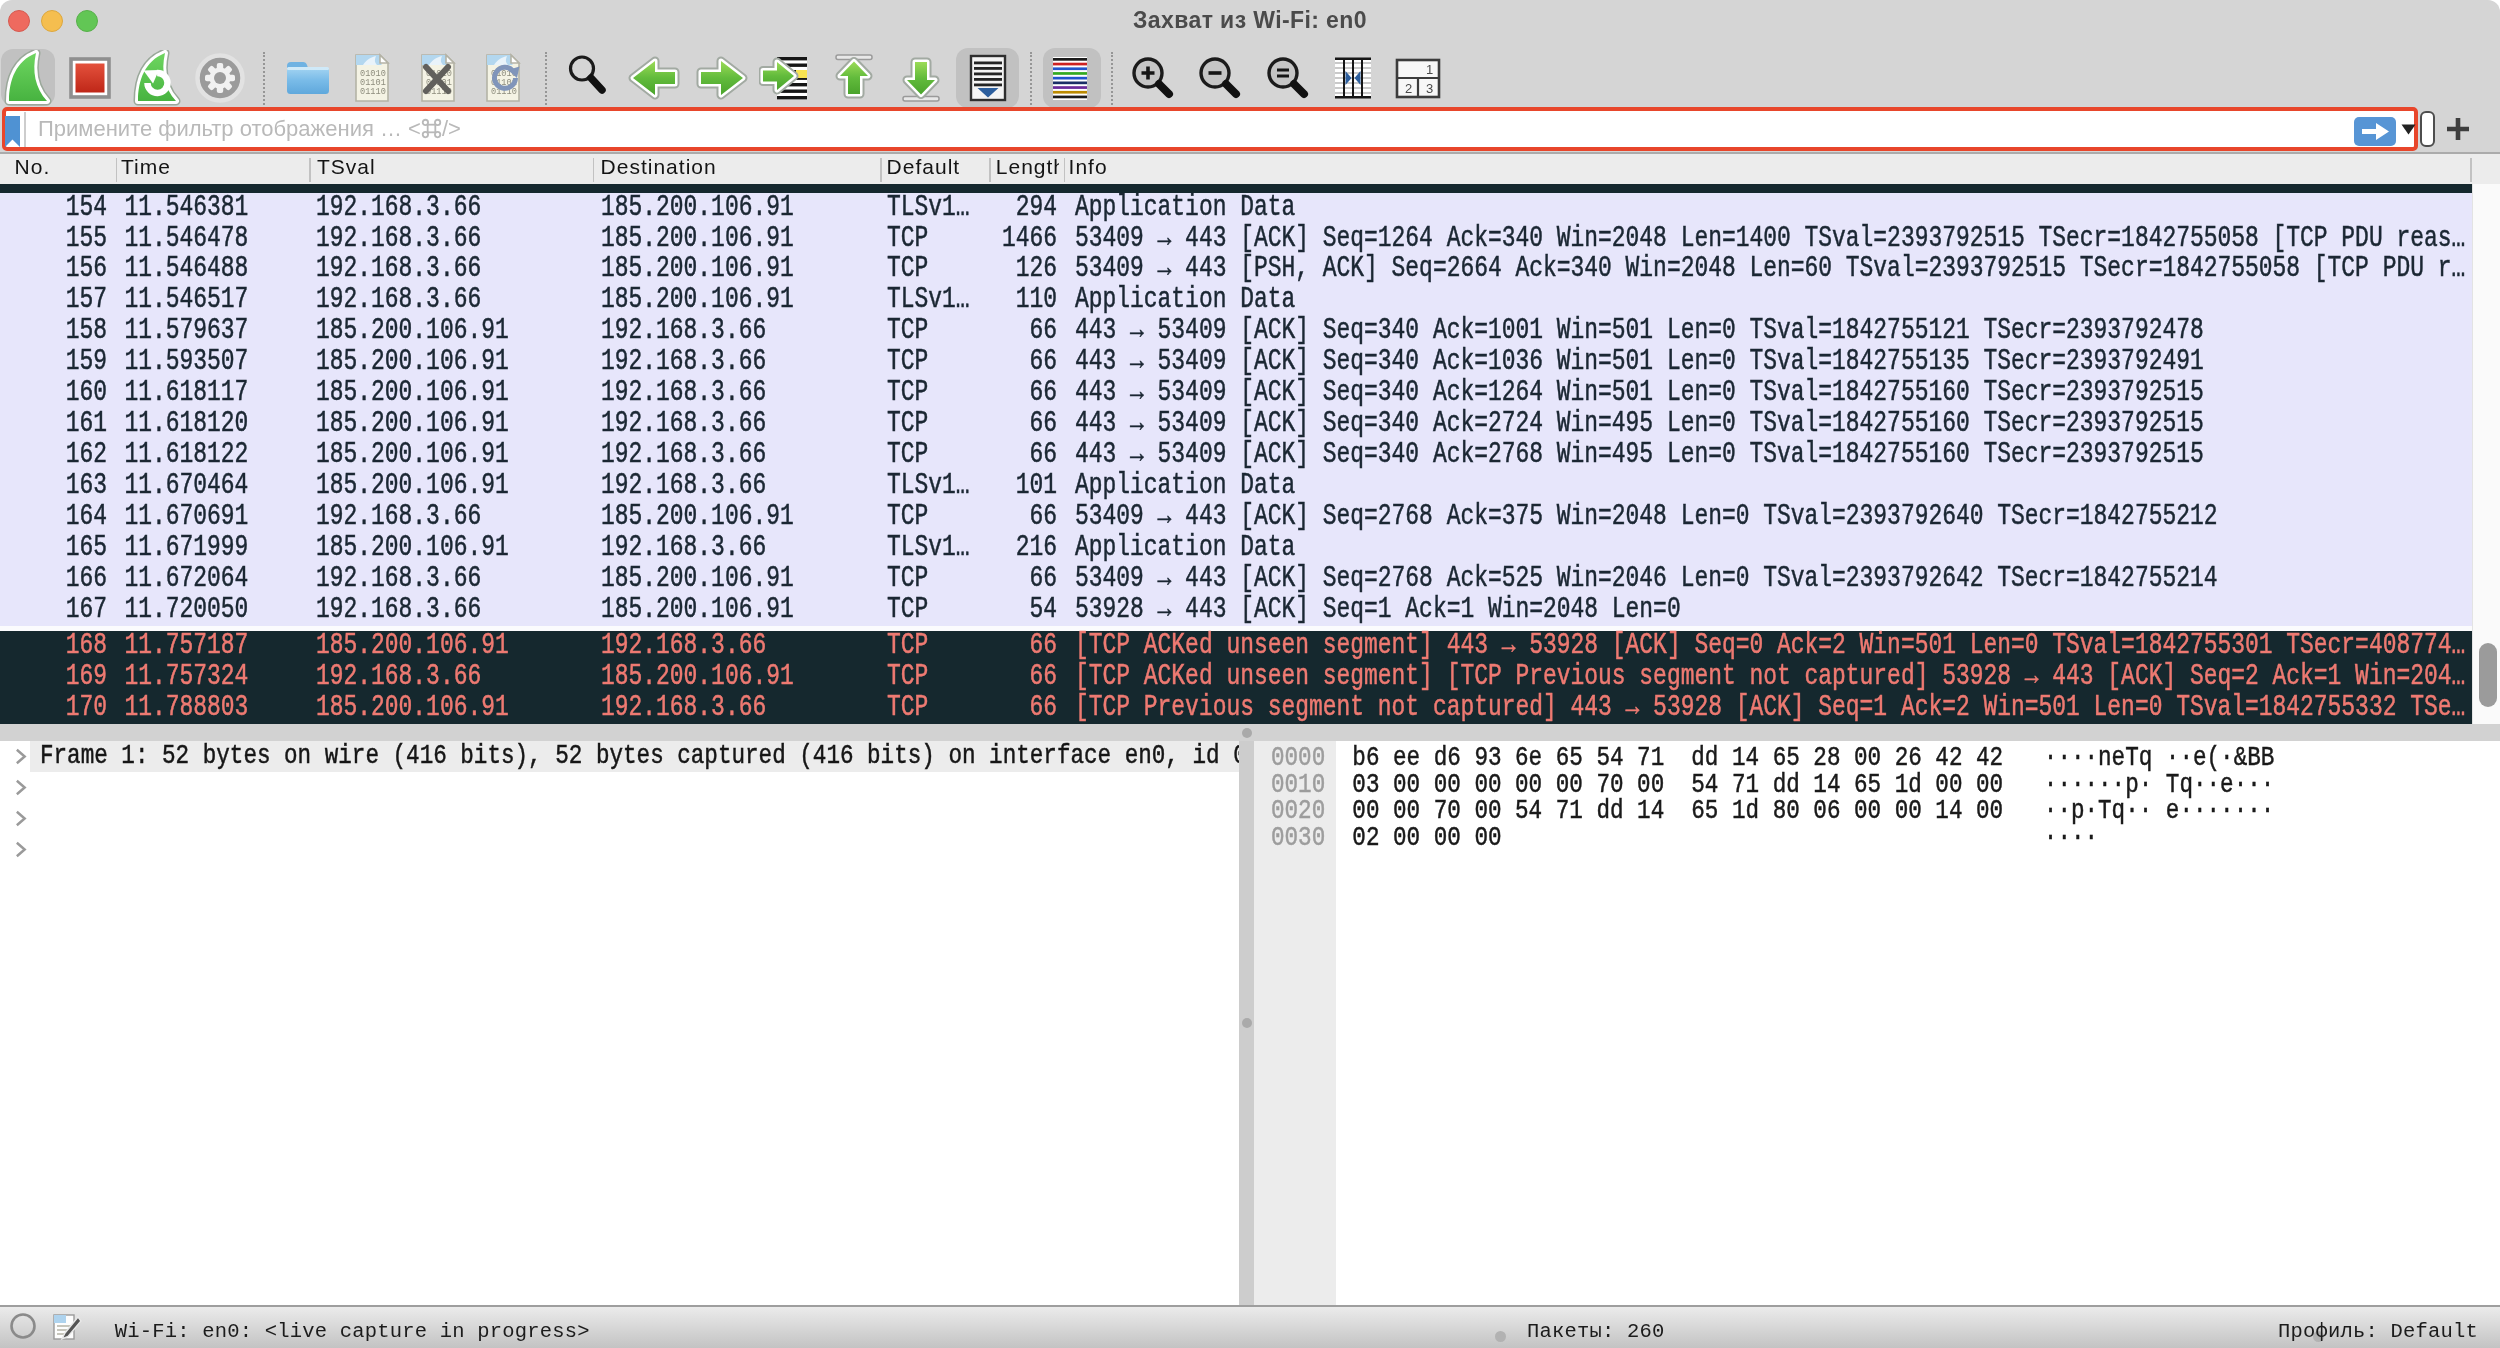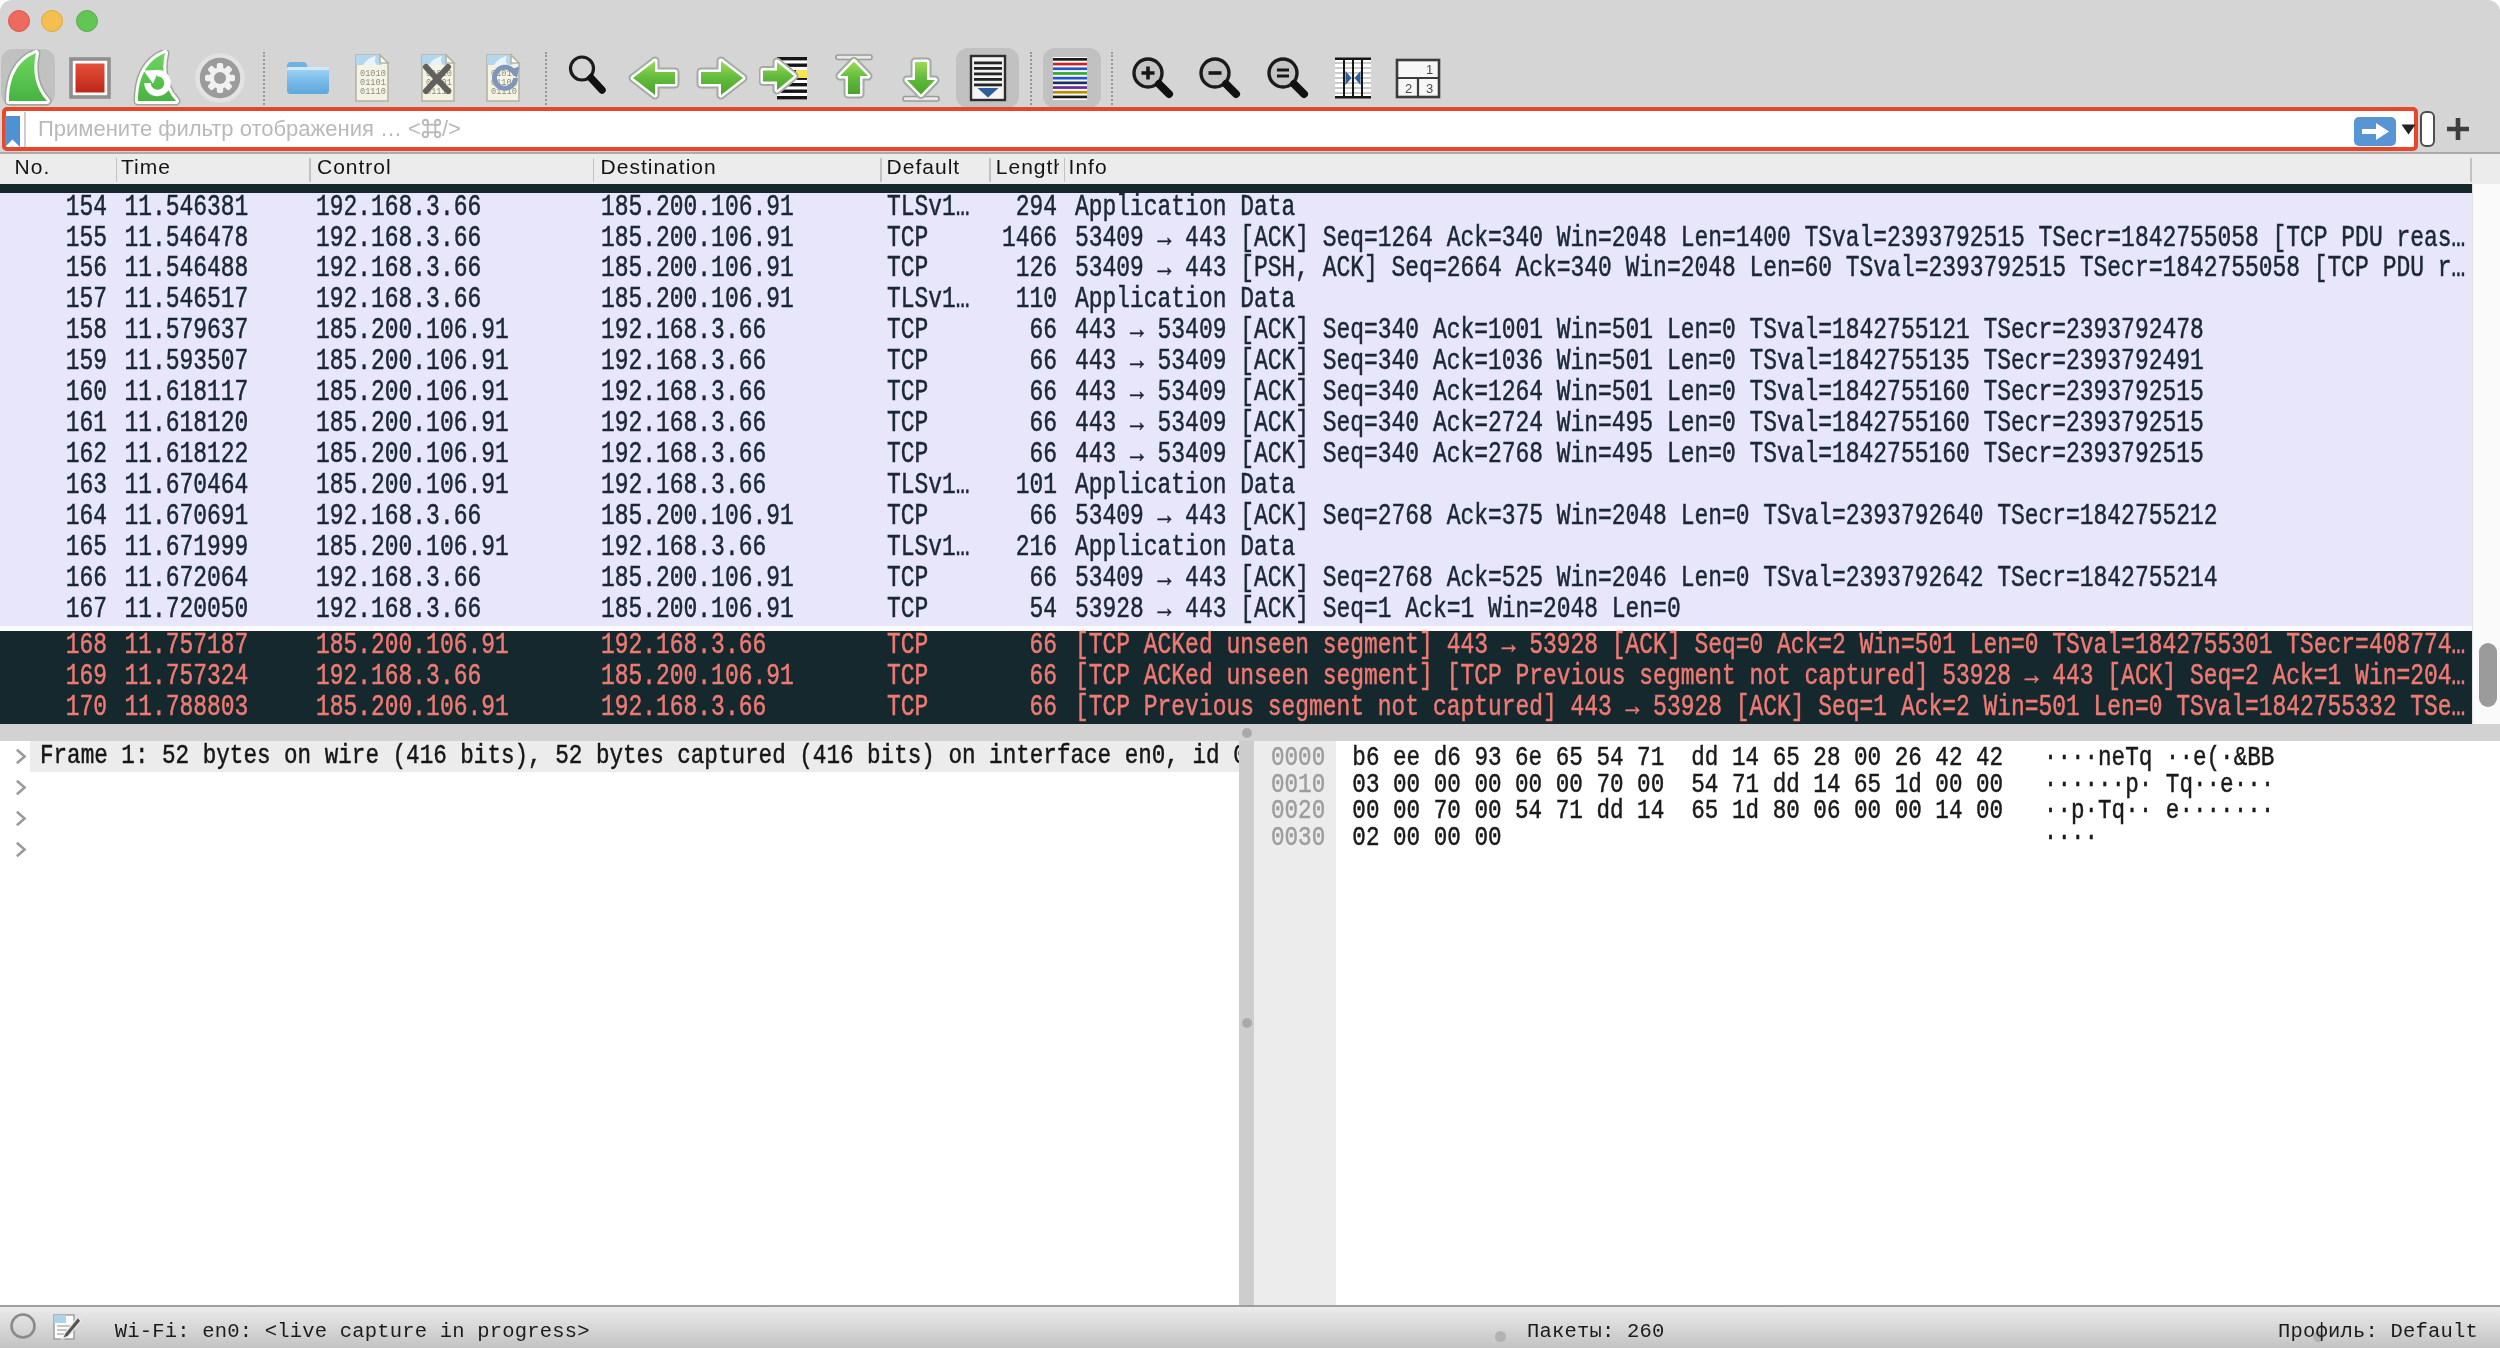--- a/index.html
+++ b/index.html
@@ -42,20 +42,21 @@
 #vsplit { position:absolute; left:1239px; top:741px; width:14.5px; height:564px; background:#cdcdcd; }
 #hgutter { position:absolute; left:1253.5px; top:741px; width:82px; height:564px; background:#ececec; }
 .hxl { position:absolute; left:1271px; font-family:"Liberation Mono", monospace; font-size:22.6px; line-height:26.5px; white-space:pre; color:#1a1a1a; transform:scaleY(1.25); -webkit-text-stroke:0.4px currentColor; }
 .hxl .off { color:#9d9d9d; }
 #sbar { position:absolute; left:0; top:1305px; width:2500px; height:43px; background:linear-gradient(#ebebeb,#c3c3c3); border-top:2px solid #9e9e9e; }
 .stext { position:absolute; top:13px; font-size:20.5px; letter-spacing:0.2px; color:#1c1c1c; white-space:nowrap;font-family:Liberation Mono, monospace; }
 .sdot { position:absolute; top:24px; width:11px; height:11px; border-radius:50%; background:#b2b2b2; }
 </style></head><body>
 <div id="win">
 <div id="chrome"></div>
+<div id="title">Захват из Wi-Fi: en0</div>
 <div class="tl" style="left:7.5px;background:#ee6a5f;border:1px solid #d55a50"></div>
 <div class="tl" style="left:41px;background:#f5be4f;border:1px solid #dca73e"></div>
 <div class="tl" style="left:76px;background:#62c655;border:1px solid #58b04b"></div>
 <div class="press" style="left:1px;top:49px;width:54px;height:57px"></div>
     <svg class="tbi" style="left:-1px;top:49.5px" viewBox="0 0 56 56">
 <defs>
         <linearGradient id="gfin27" x1="0" y1="0" x2="0" y2="1">
           <stop offset="0" stop-color="#6ed660"></stop>
           <stop offset="1" stop-color="#47b340"></stop>
         </linearGradient>
@@ -302,21 +303,21 @@
 <svg style="position:absolute;left:2401px;top:124px;width:15px;height:11px" viewBox="0 0 15 11">
       <path d="M0.5,0.5 h14 l-7,10 z" fill="#222"></path>
     </svg>
 <div id="fbtn2"></div>
 <svg id="fplus" viewBox="0 0 28 28">
       <path d="M14,3 v22 M3,14 h22" stroke="#3e3e3e" stroke-width="4.6"></path>
     </svg>
 <div id="phdr">
       <span class="hc" style="left:14.6px;">No.</span>
       <span class="hc" style="left:121px;">Time</span>
-      <span class="hc" style="left:317px;">Control</span>
+      <span class="hc" style="left:317px;">TSval</span>
       <span class="hc" style="left:600.6px;">Destination</span>
       <span class="hc" style="left:886.6px;">Default</span>
       <span class="hc" style="left:995.8px;width:63px;overflow:hidden;">Length</span>
       <span class="hc" style="left:1068.6px;">Info</span>
       <span class="hsep" style="left:115.5px"></span>
       <span class="hsep" style="left:309px"></span>
       <span class="hsep" style="left:592.8px"></span>
       <span class="hsep" style="left:880px"></span>
       <span class="hsep" style="left:989px"></span>
       <span class="hsep" style="left:1063.5px"></span>

